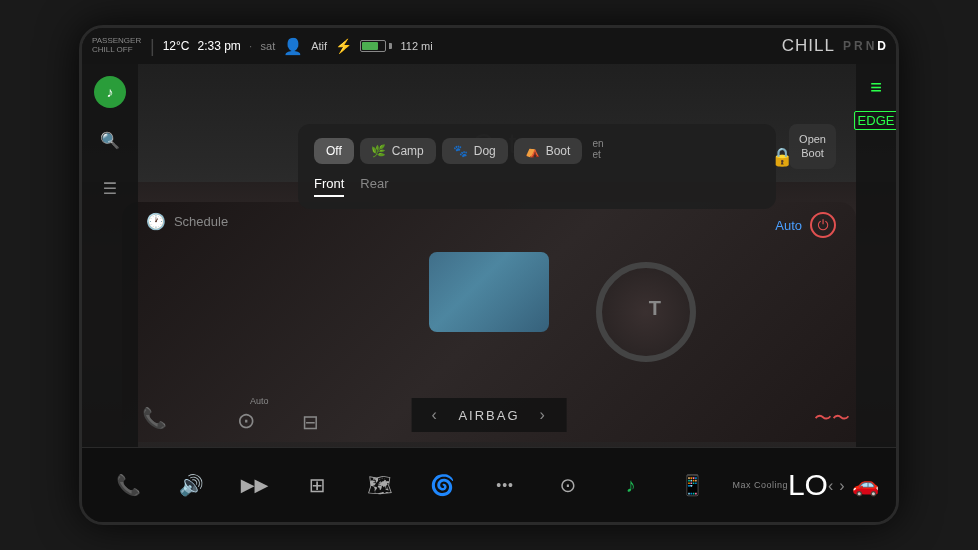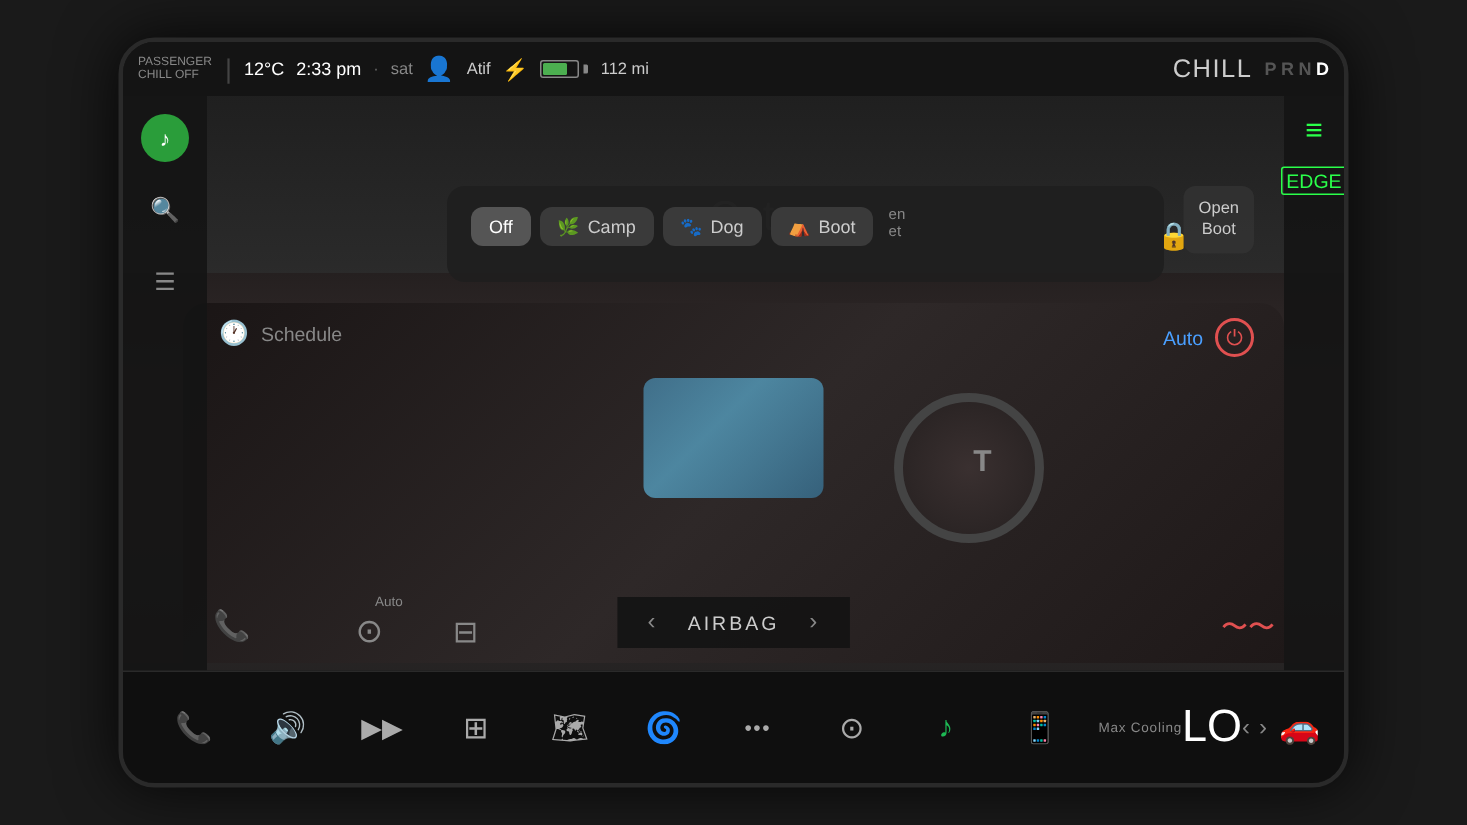--- a/index.html
+++ b/index.html
@@ -581,20 +581,24 @@
         <button class="mode-btn">
           <span class="btn-icon">🐾</span>
           <span>Dog</span>
         </button>
         <button class="mode-btn">
           <span class="btn-icon">⛺</span>
           <span>Boot</span>
         </button>
         <span style="color:#888;font-size:10px;padding-left:4px;">en<br>et</span>
       </div>
+      <div class="front-rear-tabs">
+        <span class="fr-tab active">Front</span>
+        <span class="fr-tab">Rear</span>
+      </div>
     </div>
 
     <div class="lock-area">🔒</div>
 
     <button class="open-boot-btn">
       <span>Open<br>Boot</span>
     </button>
 
     <div class="auto-power-row">
       <span class="auto-label">Auto</span>

